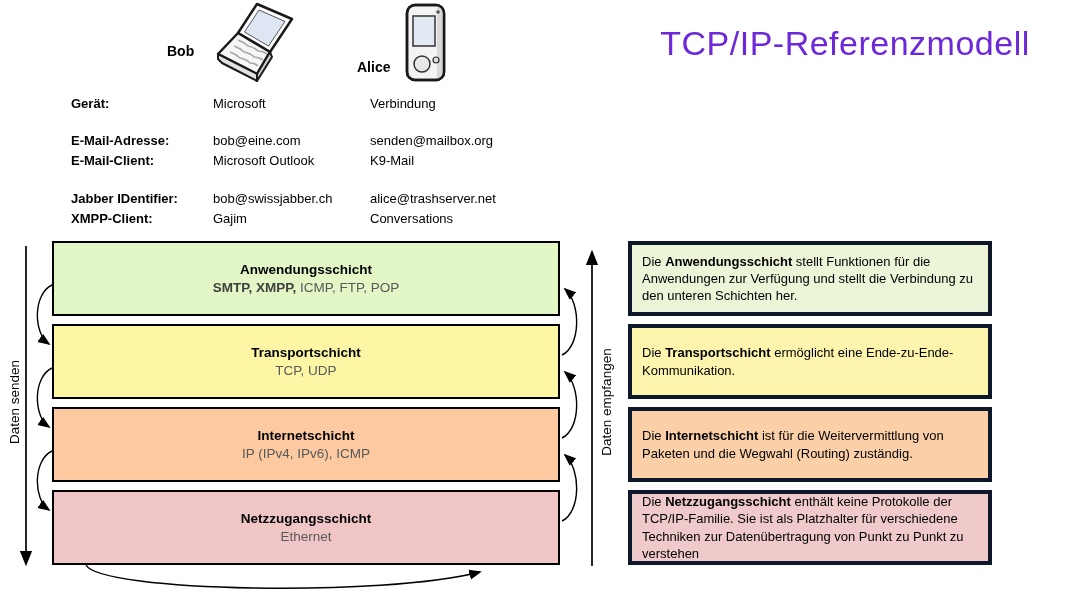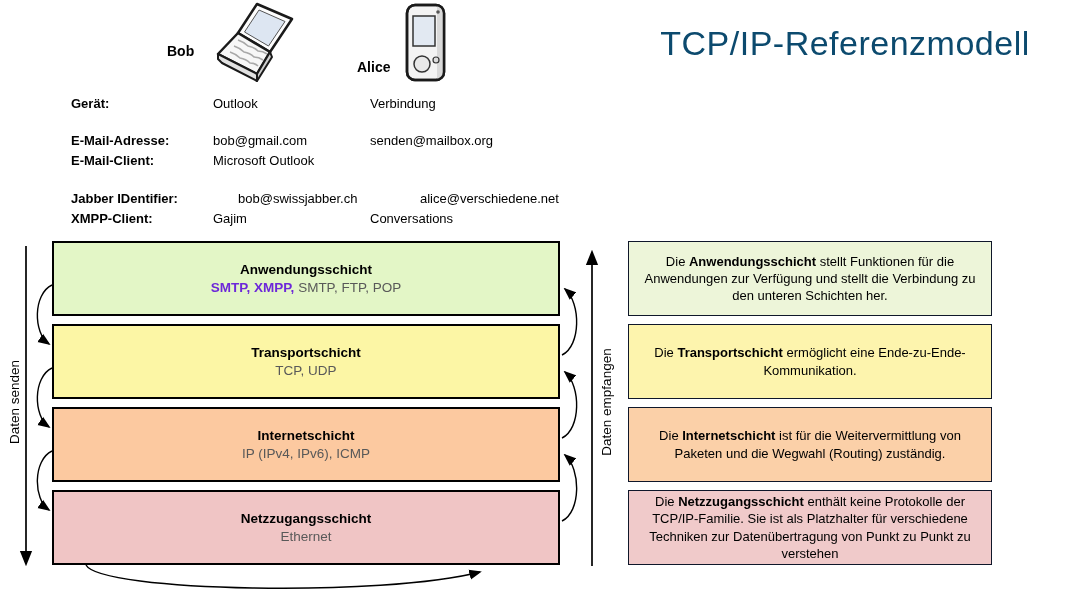--- a/index.html
+++ b/index.html
@@ -15,44 +15,44 @@
     position:absolute;left:71px;width:560px;
     display:grid;grid-template-columns:142px 157px 1fr;
     font-size:13px;line-height:18px;
   }
   .info-row .lbl{font-weight:bold;}
 
   
   .page-title{
     position:absolute;left:625px;top:24px;width:440px;
     text-align:center;font-size:34px;font-weight:300;
-    letter-spacing:.5px;color:#0c4a6e;
+    letter-spacing:.5px;color:#6d28d9;
   }
 
   
   .layer-box{
     position:absolute;left:52px;width:508px;height:75px;
     border:2px solid #000;box-sizing:border-box;
     display:flex;flex-direction:column;justify-content:center;align-items:center;
     gap:3px;text-align:center;
   }
   .layer-title{font-weight:bold;font-size:13.5px;}
   .layer-protocols{font-size:13.5px;color:#595959;}
-  .layer-protocols strong{color:#6d28d9;}
+  .layer-protocols strong{color:#404040;}
   .l0{top:241px;background:#e3f6c6;}
   .l1{top:324px;background:#fcf6a5;}
   .l2{top:407px;background:#fcc9a0;}
   .l3{top:490px;background:#f0c5c5;}
 
   
   .desc-box{
     position:absolute;left:628px;width:364px;height:75px;
-    border:1px solid #0f172a;box-sizing:border-box;
+    border:4px solid #0f172a;box-sizing:border-box;
     display:flex;align-items:center;justify-content:center;
-    padding:4px 10px;text-align:center;font-size:13px;line-height:1.32;
+    padding:4px 10px;text-align:left;font-size:13px;line-height:1.32;
   }
   .d0{top:241px;background:#edf5d9;}
   .d1{top:324px;background:#fdf4ad;}
   .d2{top:407px;background:#fbd0a8;}
   .d3{top:490px;background:#f0caca;}
 
   
   .vlabel{
     position:absolute;white-space:nowrap;font-size:13.5px;
     transform:translate(-50%,-50%) rotate(-90deg);
@@ -89,46 +89,47 @@
     <path d="M33,3 a8,8 0 0 1 7,8 v58 a8,8 0 0 1 -7,8" fill="#d9d9d9" stroke="none"></path>
     <rect x="3" y="2" width="37" height="75" rx="8" fill="none" stroke="#1a1a1a" stroke-width="2.5"></rect>
     <rect x="9" y="13" width="22" height="30" fill="#e2e9f2" stroke="#333" stroke-width="1.5"></rect>
     <circle cx="34" cy="9" r="1.8" fill="#555"></circle>
     <circle cx="18" cy="61" r="8" fill="#e8e8e8" stroke="#333" stroke-width="1.5"></circle>
     <circle cx="32" cy="57" r="3" fill="#ddd" stroke="#333" stroke-width="1.2"></circle>
   </svg>
 
   <div class="info-row" style="top:95px;">
     <span class="lbl">Gerät:</span>
-    <span>Outlook</span>
+    <span>Microsoft</span>
     <span>Verbindung</span>
   </div>
   <div class="info-row" style="top:132px;">
     <span class="lbl">E-Mail-Adresse:</span>
-    <span>bob@gmail.com</span>
+    <span>bob@eine.com</span>
     <span>senden@mailbox.org</span>
   </div>
   <div class="info-row" style="top:152px;">
     <span class="lbl">E-Mail-Client:</span>
     <span>Microsoft Outlook</span>
+    <span>K9-Mail</span>
   </div>
-  <div class="info-row" style="top:190px;gap:25px;">
+  <div class="info-row" style="top:190px;">
     <span class="lbl">Jabber IDentifier:</span>
     <span>bob@swissjabber.ch</span>
-    <span>alice@verschiedene.net</span>
+    <span>alice@trashserver.net</span>
   </div>
   <div class="info-row" style="top:210px;">
     <span class="lbl">XMPP-Client:</span>
     <span>Gajim</span>
     <span>Conversations</span>
   </div>
 
   <div class="layer-box l0">
     <div class="layer-title">Anwendungsschicht</div>
-    <div class="layer-protocols"><strong>SMTP, XMPP,</strong><span> SMTP, FTP, POP</span></div>
+    <div class="layer-protocols"><strong>SMTP, XMPP,</strong><span> ICMP, FTP, POP</span></div>
   </div>
   <div class="layer-box l1">
     <div class="layer-title">Transportschicht</div>
     <div class="layer-protocols"><strong></strong><span>TCP, UDP</span></div>
   </div>
   <div class="layer-box l2">
     <div class="layer-title">Internetschicht</div>
     <div class="layer-protocols"><strong></strong><span>IP (IPv4, IPv6), ICMP</span></div>
   </div>
   <div class="layer-box l3">

